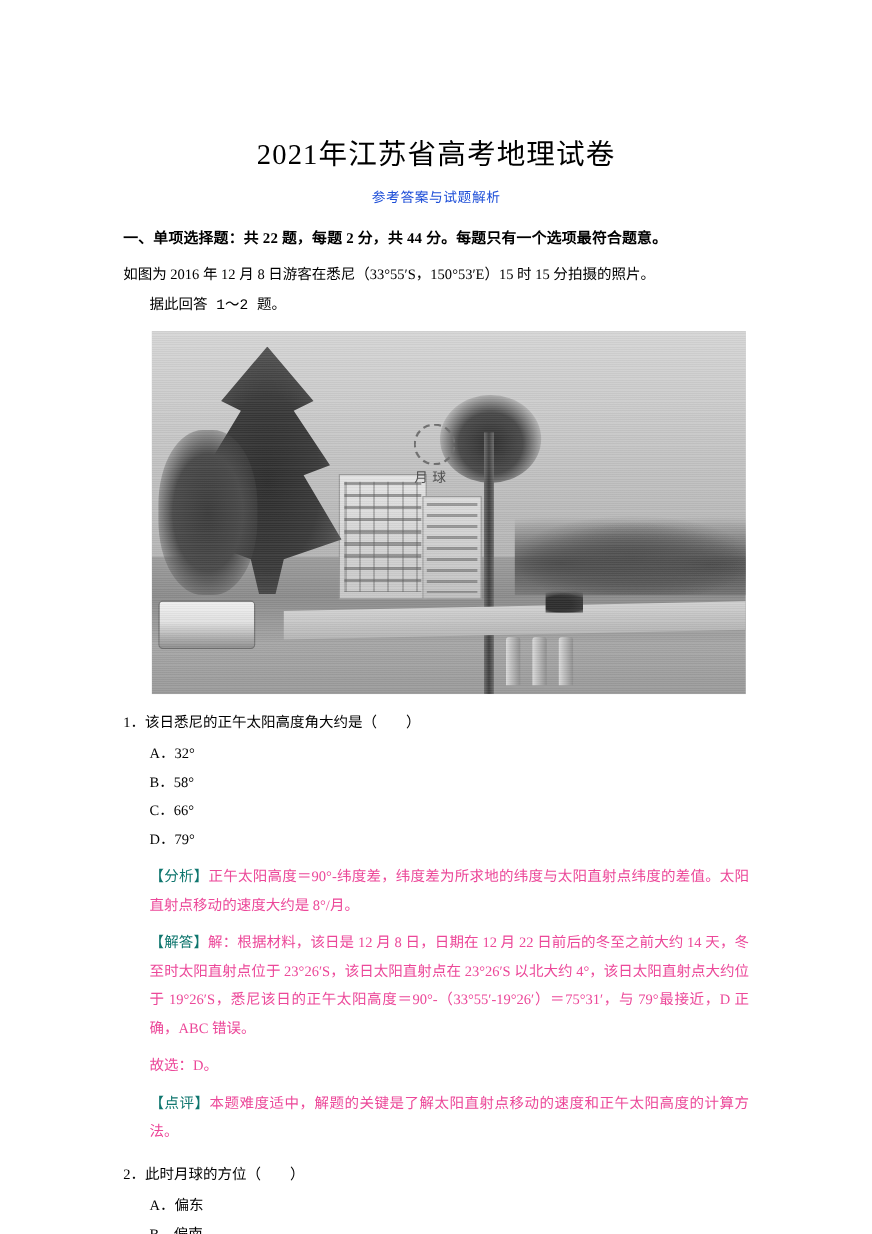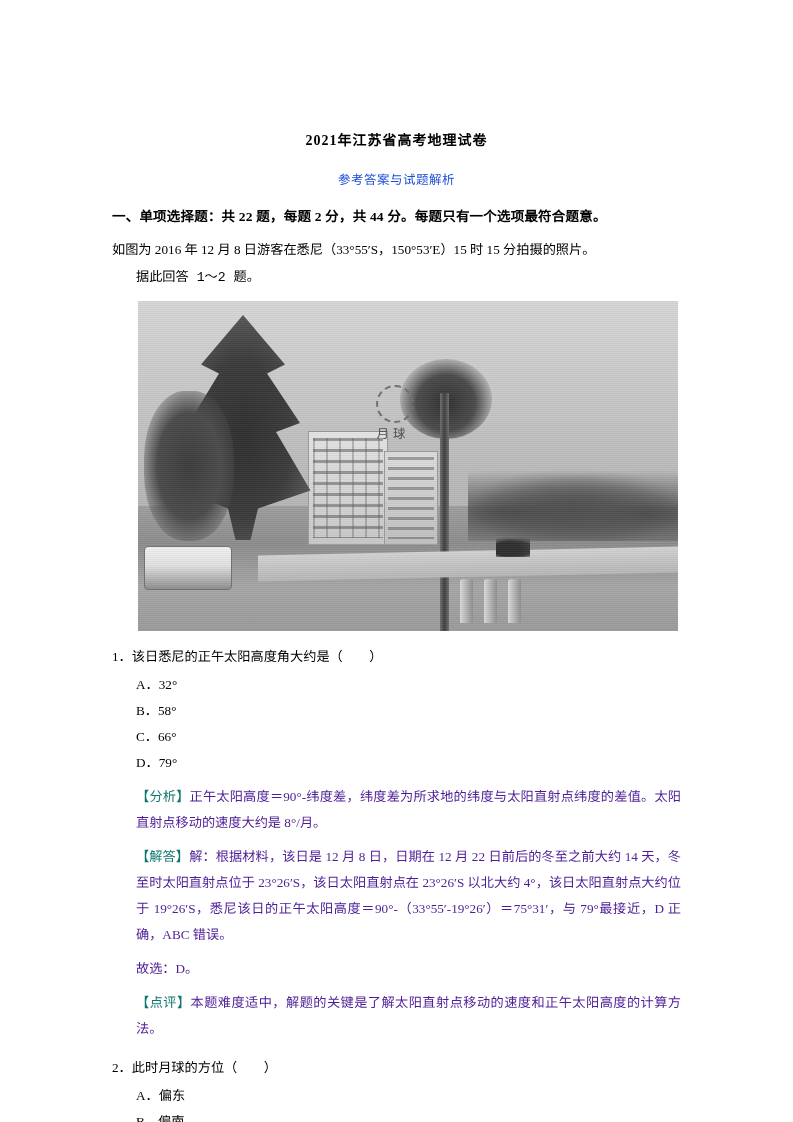--- a/index.html
+++ b/index.html
@@ -17,22 +17,22 @@
   }
   .page {
     position: relative;
     width: 793px;
     height: 1122px;
     box-sizing: border-box;
     padding: 0 112px;
   }
   .title {
     text-align: center;
-    font-size: 14px;
-    font-weight: bold;
+    font-size: 26px;
+    font-weight: normal;
     letter-spacing: 1px;
     margin-top: 126px;
     margin-bottom: 0;
     line-height: 30px;
   }
   .subtitle {
     text-align: center;
     font-size: 12.5px;
     color: #1d4ed8;
     margin-top: 13px;
@@ -202,21 +202,21 @@
     line-height: 26px;
     margin-top: 8px;
     padding-left: 24px;
     color: #1a3fd0;
     text-align: justify;
   }
   .ans-block .tag {
     color: #0f766e;
   }
   .ans-block .body {
-    color: #4c1d95;
+    color: #ec4899;
     margin-top: 32px;
   }
 </style>
 </head>
 <body>
 
 <div class="page">
 
   <h1 class="title">2021年江苏省高考地理试卷</h1>
   <div class="subtitle">参考答案与试题解析</div>

